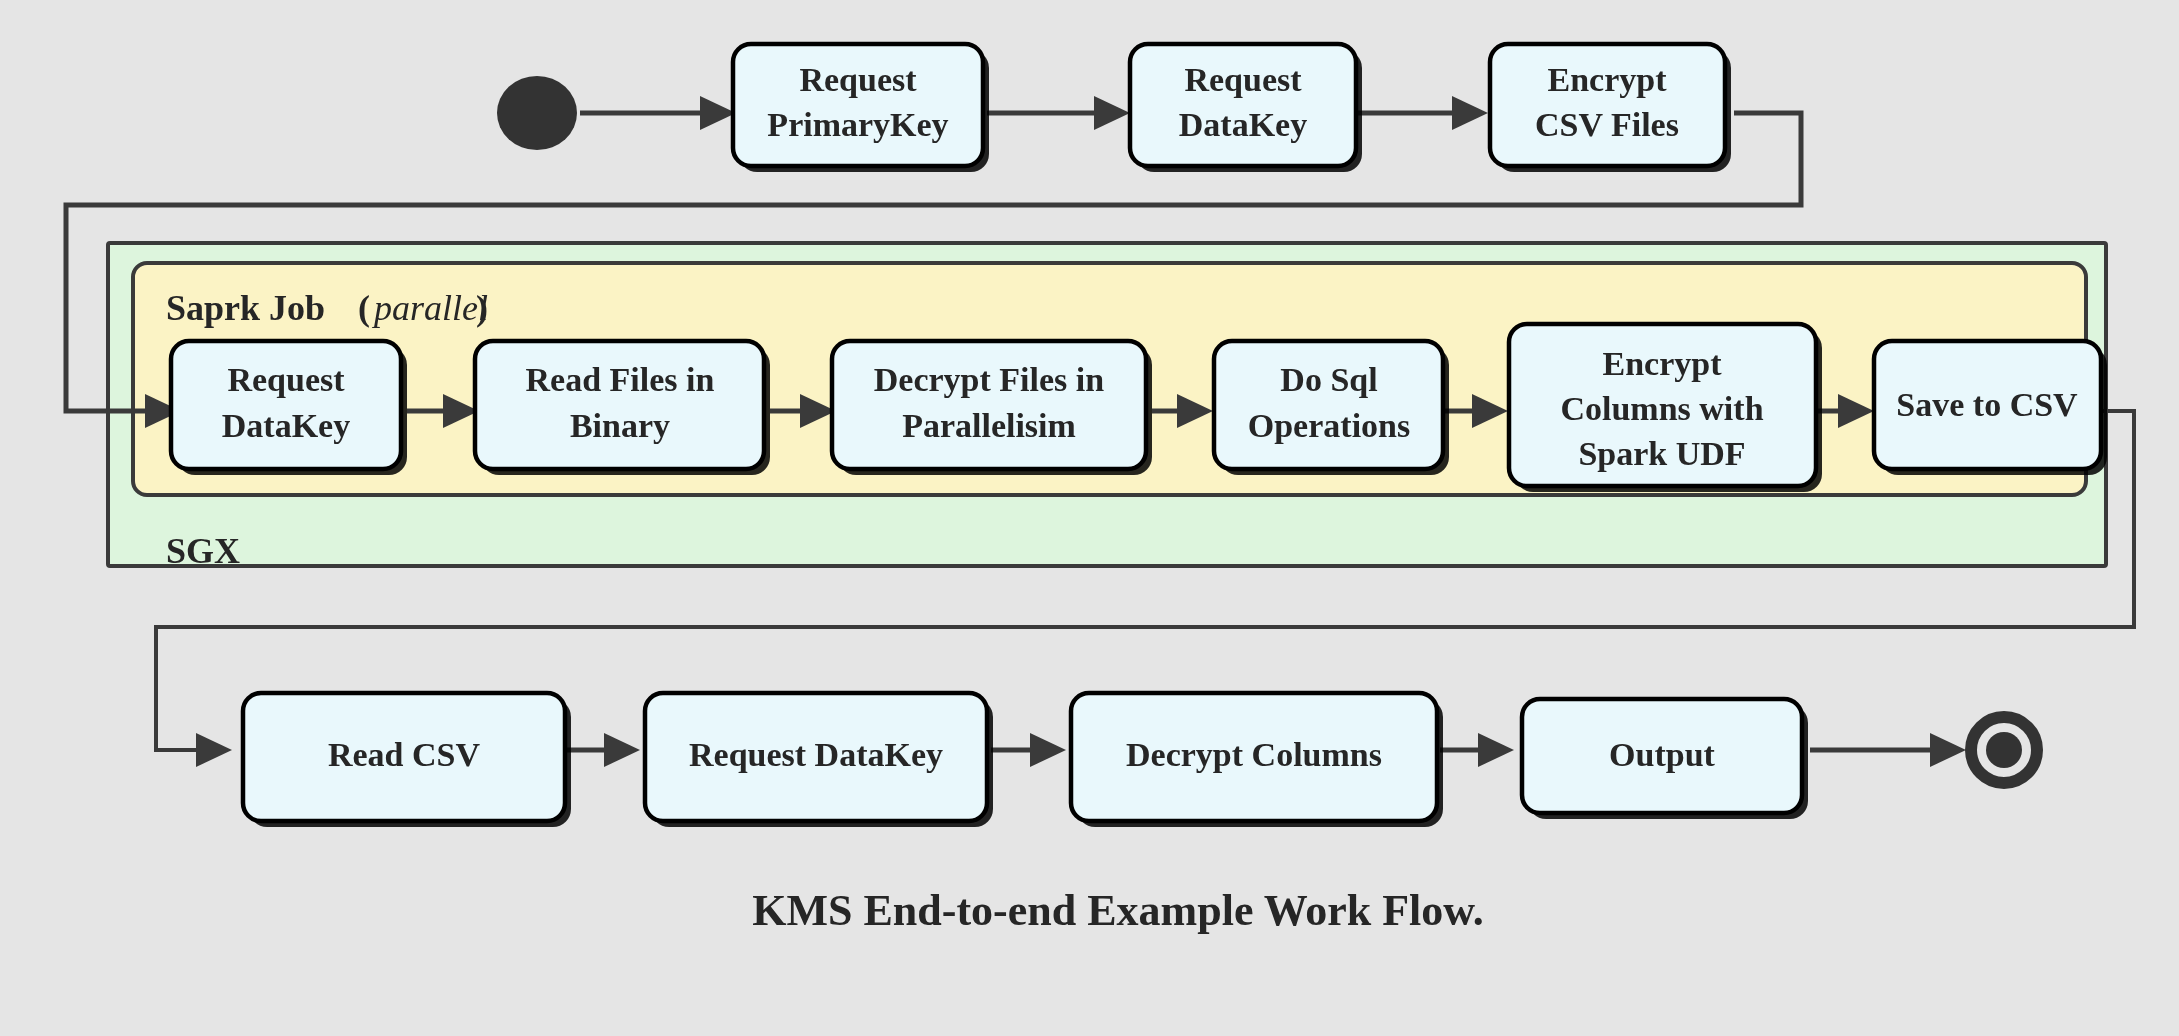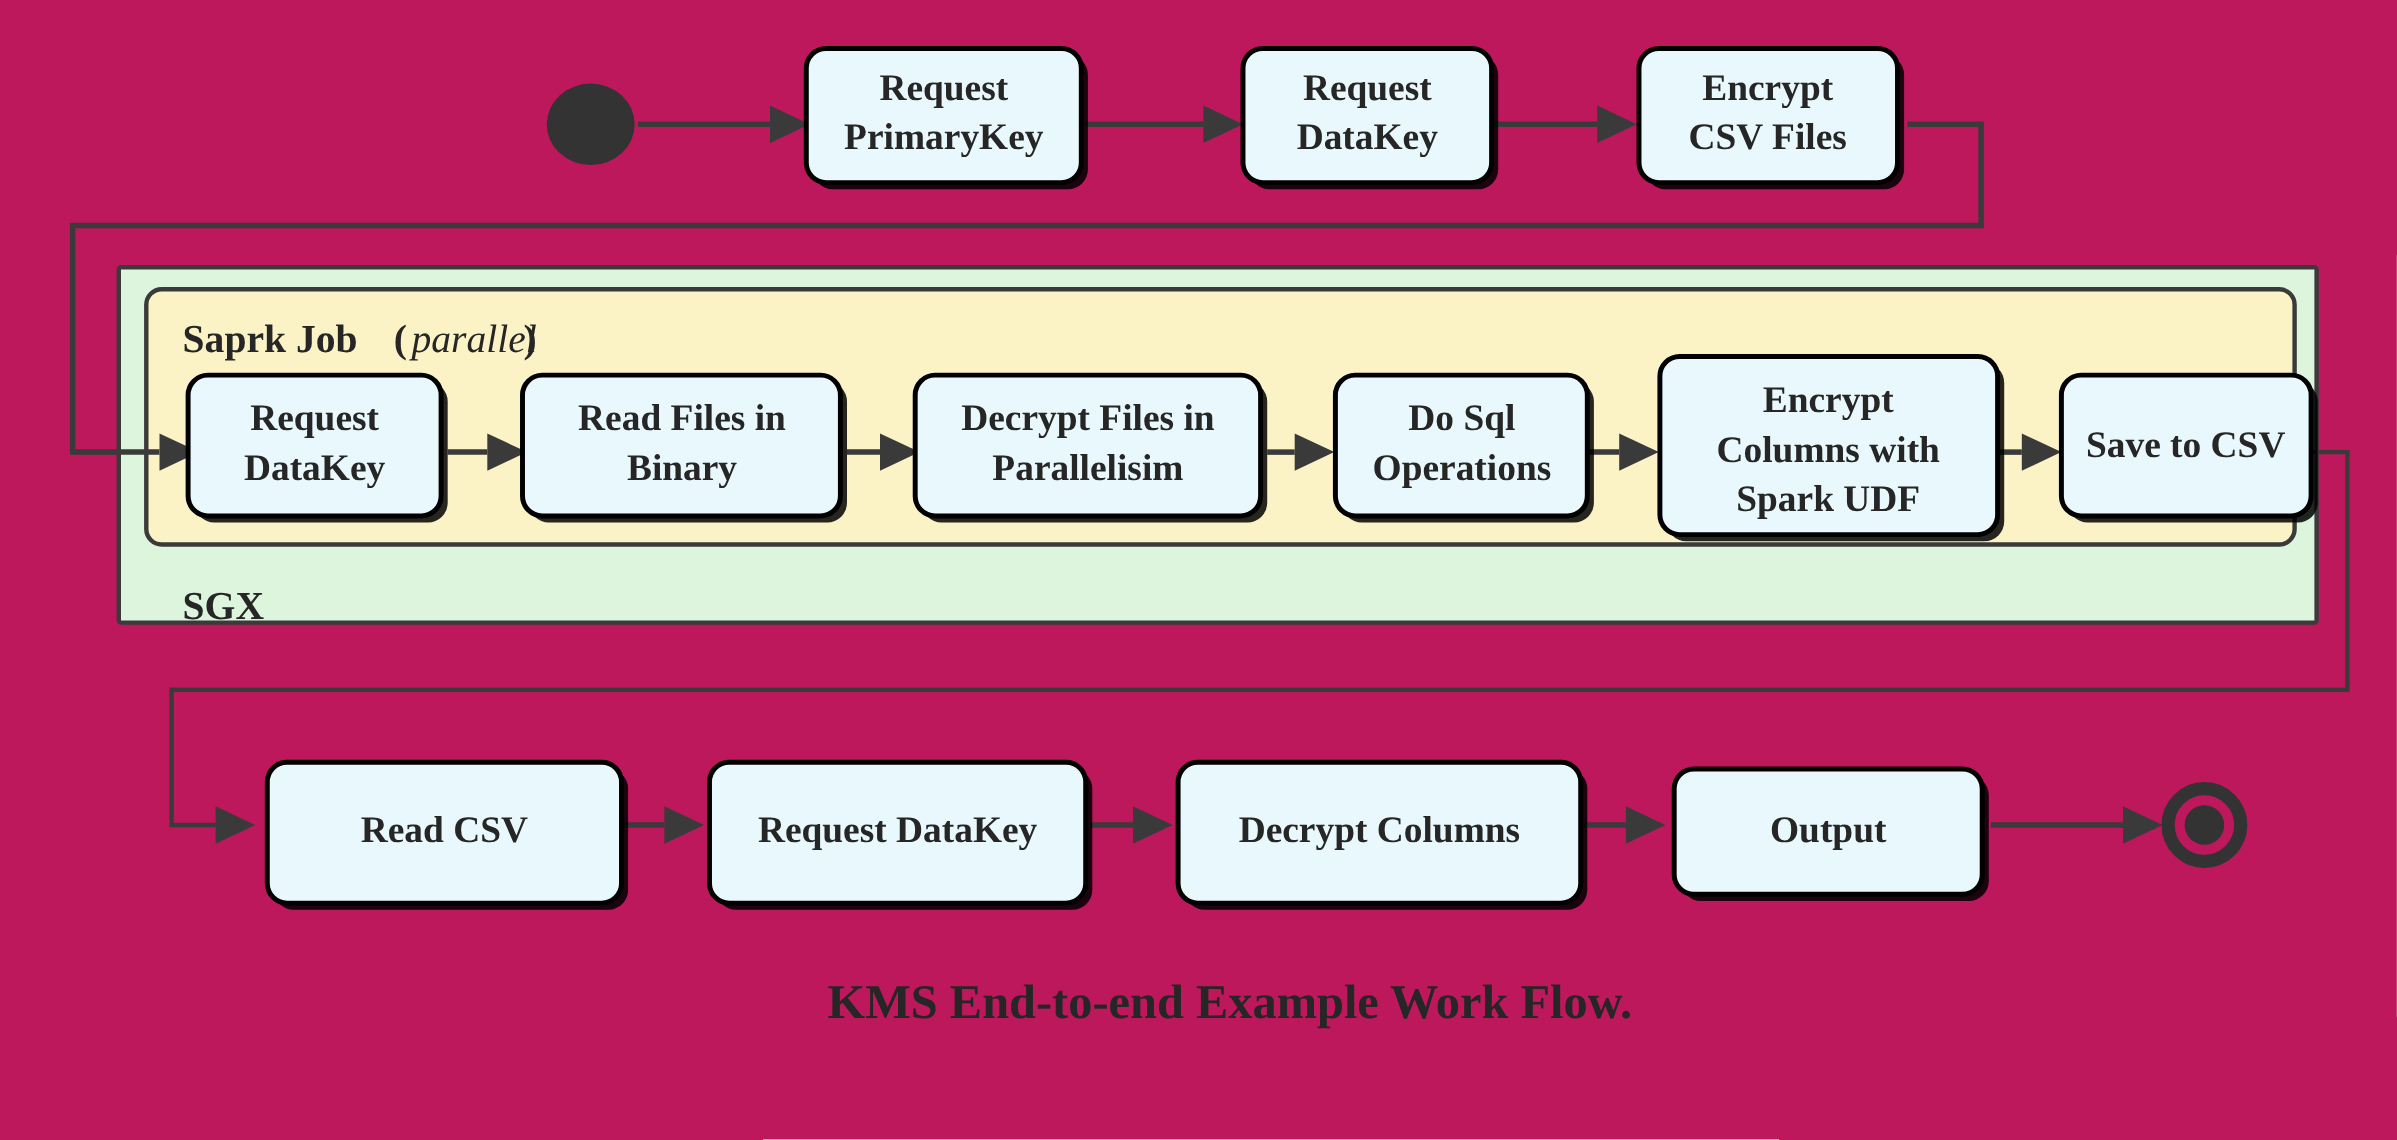--- a/index.html
+++ b/index.html
@@ -4,21 +4,21 @@
 <style>
   html, body {
     margin: 0;
     padding: 0;
     background: #ffffff;
   }
   #page {
     position: relative;
     width: 2179px;
     height: 1036px;
-    background: #be185d;
+    background: #e5e5e5;
     font-family: "Liberation Serif", "DejaVu Serif", serif;
     overflow: hidden;
   }
   svg.diagram {
     position: absolute;
     left: 0;
     top: 0;
     width: 2179px;
     height: 1036px;
     display: block;

